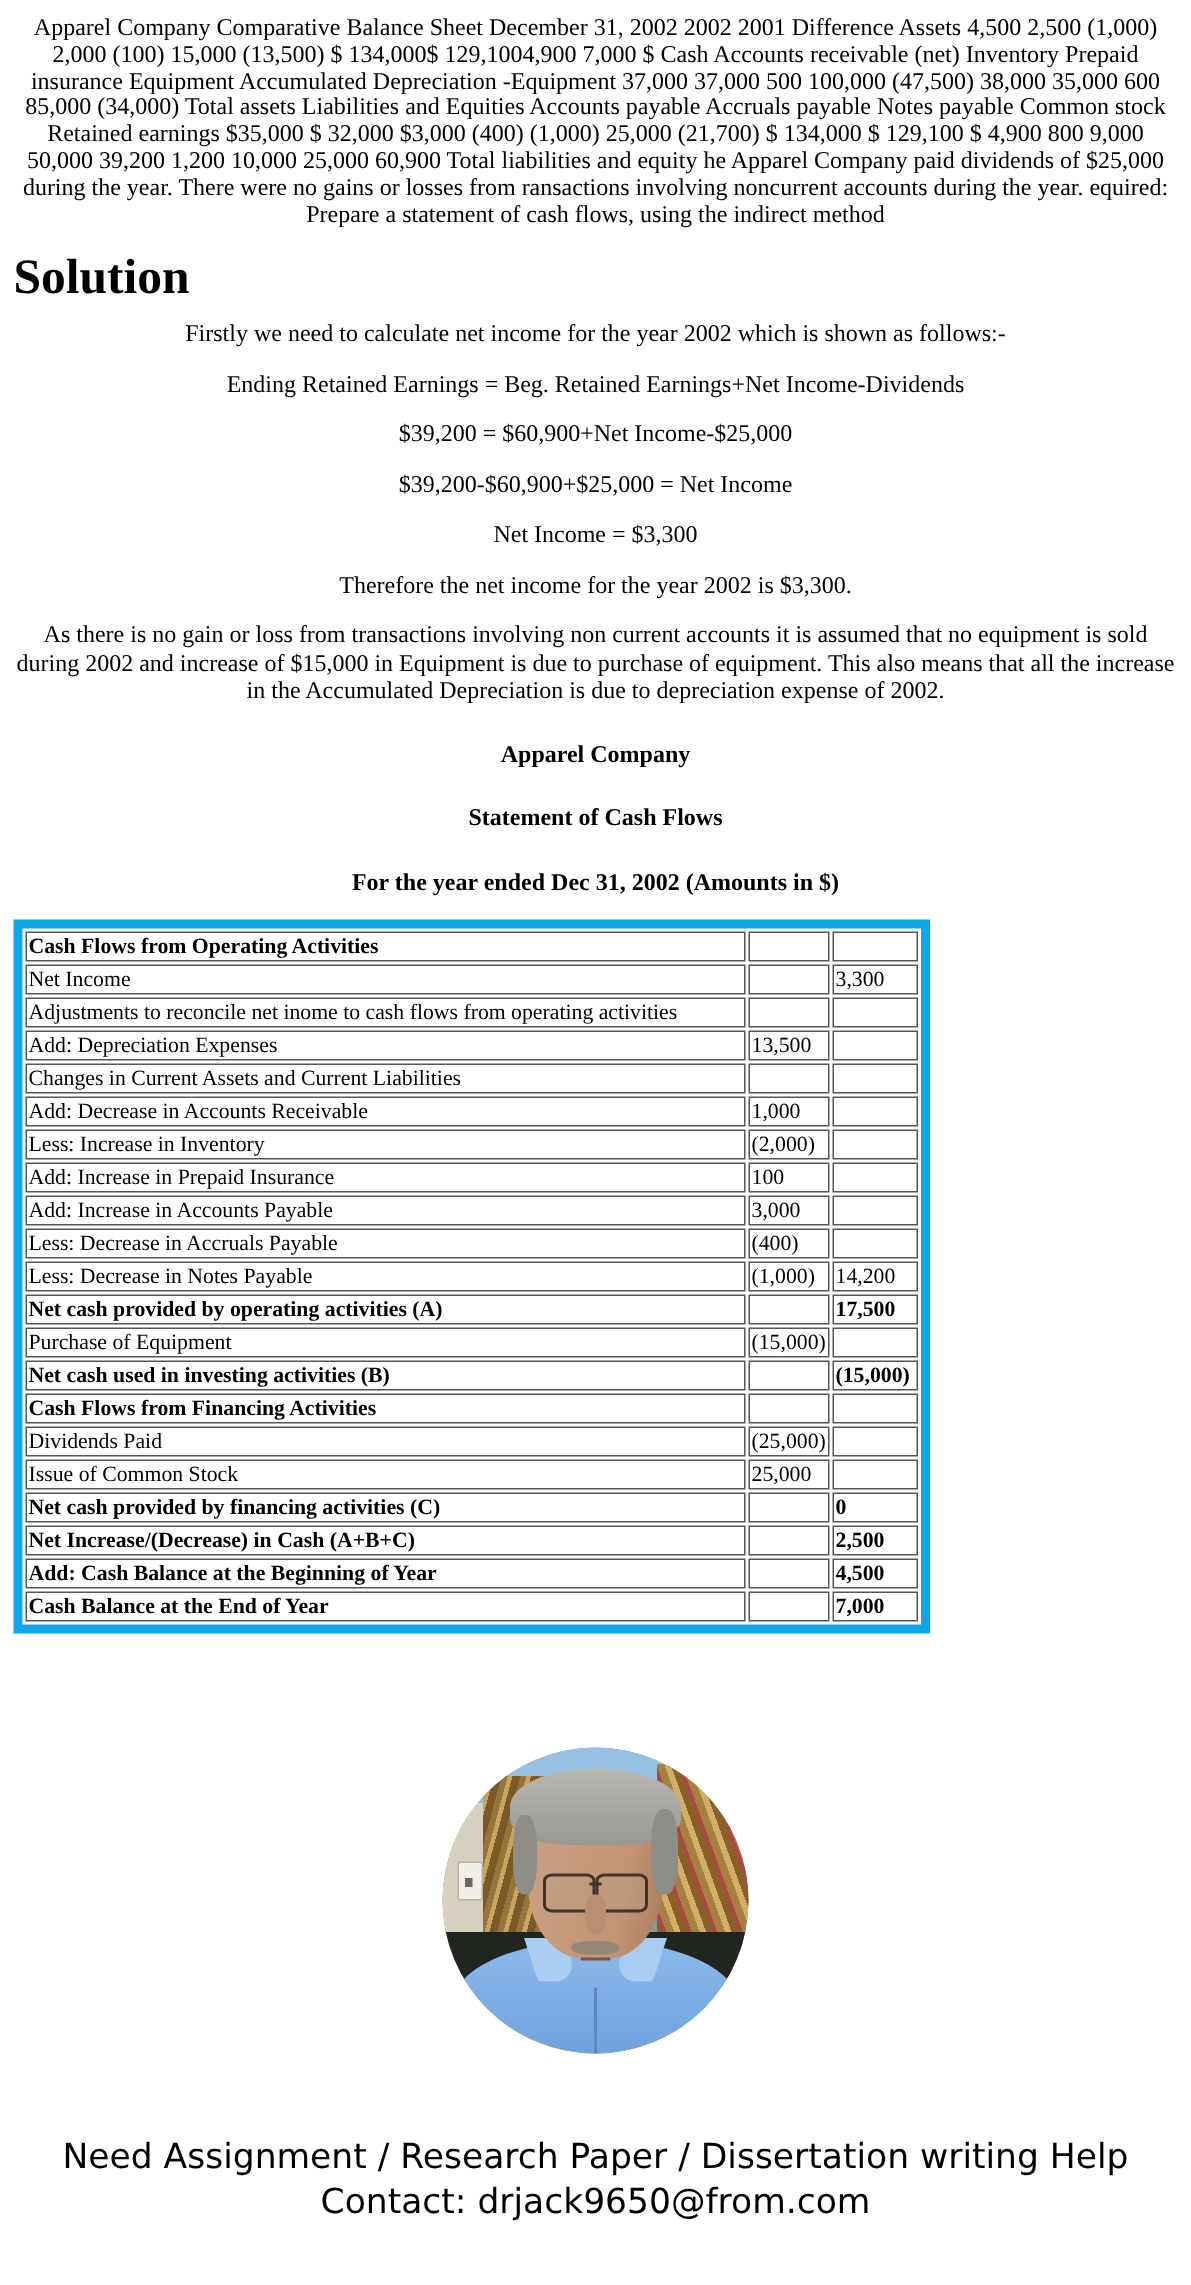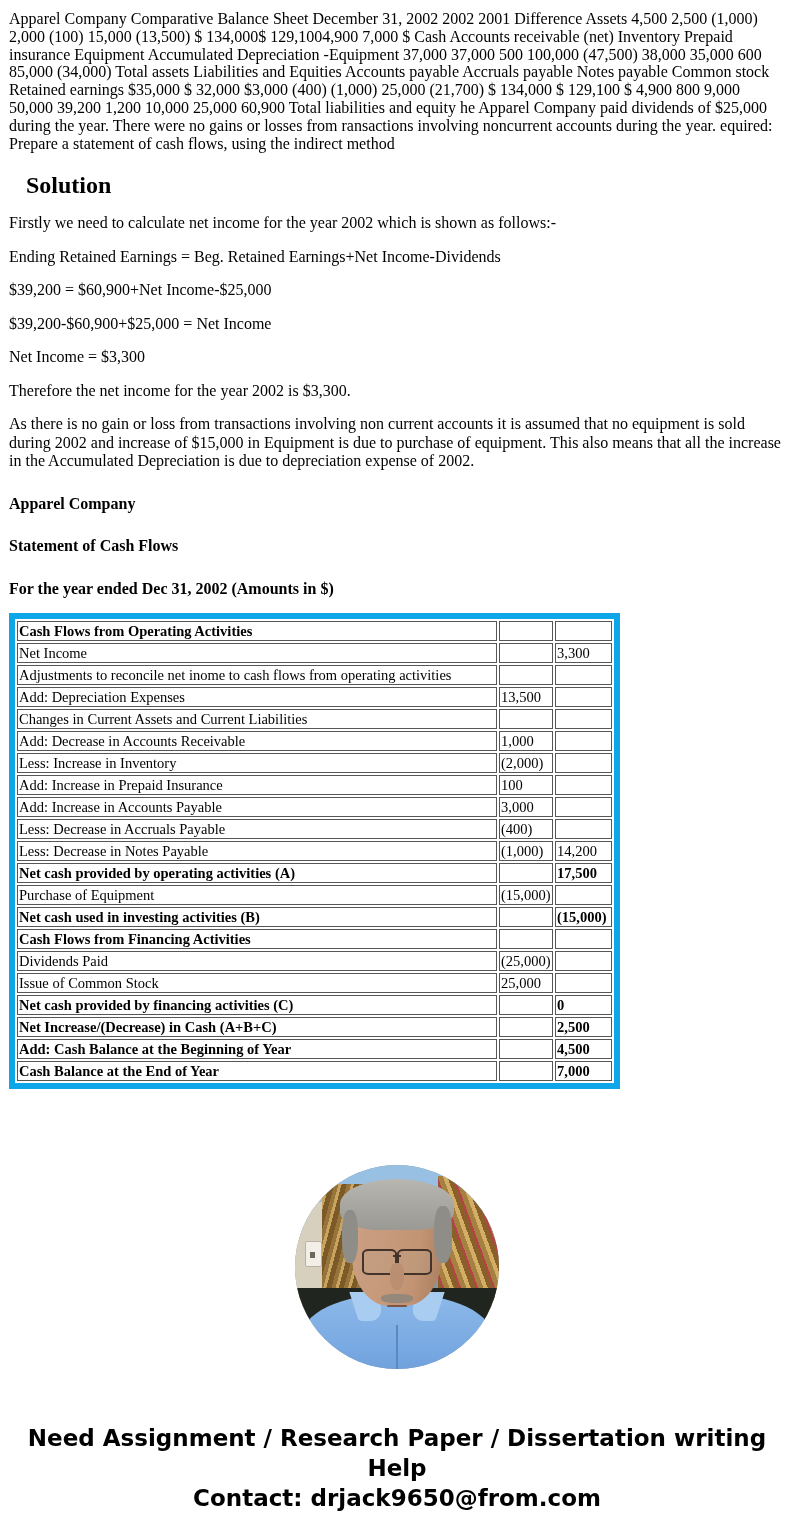--- a/index.html
+++ b/index.html
@@ -3,26 +3,26 @@
 <meta charset="utf-8">
 <style>
   html, body { margin: 0; padding: 0; }
   body {
     width: 794px; height: 1523px; overflow: hidden;
     background: #ffffff; color: #000000;
     font-family: "Liberation Serif", serif;
   }
   .doc { padding: 0 9px; }
 
-  .para { font-size: 16px; line-height: 18.5px; margin: 15px 0 0; }
+  .para { font-size: 16px; line-height: 18.5px; margin: 15px 0 0; text-align: center; }
   #problem-text { margin-top: 10px; line-height: 17.8px; }
 
   .solution-heading {
-    font-size: 24px; line-height: 28px; font-weight: bold;
-    margin: 19px 17px 0;
+    font-size: 33px; line-height: 28px; font-weight: bold;
+    margin: 19px 0 0;
   }
   .bold-line { font-weight: bold; margin-top: 24px; }
 
   table.cash-flow {
     margin-top: 15px;
     border-collapse: separate; border-spacing: 2px;
     border: 6px solid #0ea5e9;
     width: 601px; table-layout: fixed;
   }
   table.cash-flow td {
@@ -97,21 +97,21 @@
   }
   .ph-bridge { top: 44%; left: 48%; width: 4%; height: 2px; background: #43332a; }
   .ph-nose { top: 48%; left: 46.5%; width: 7%; height: 13%; background: #b98e71; border-radius: 40% 40% 50% 50%; }
   .ph-mustache { top: 63%; left: 42%; width: 16%; height: 4.5%; background: #95887a; border-radius: 40%; }
   .ph-mouth { top: 68.5%; left: 45%; width: 10%; height: 2px; background: #7c5448; border-radius: 2px; }
 
   
   .footer-heading {
     width: 766px; margin: 54px auto 0;
     font-family: "DejaVu Sans", sans-serif;
-    font-weight: bold; font-size: 23px; line-height: 30px;
+    font-weight: normal; font-size: 23px; line-height: 30px;
     text-align: center; color: #000000;
   }
 </style>
 </head>
 <body>
 
 <div class="doc">
 
   <p class="para" id="problem-text">Apparel Company Comparative Balance Sheet December 31, 2002 2002 2001 Difference Assets 4,500 2,500 (1,000) 2,000 (100) 15,000 (13,500) $ 134,000$ 129,1004,900 7,000 $ Cash Accounts receivable (net) Inventory Prepaid insurance Equipment Accumulated Depreciation -Equipment 37,000 37,000 500 100,000 (47,500) 38,000 35,000 600 85,000 (34,000) Total assets Liabilities and Equities Accounts payable Accruals payable Notes payable Common stock Retained earnings $35,000 $ 32,000 $3,000 (400) (1,000) 25,000 (21,700) $ 134,000 $ 129,100 $ 4,900 800 9,000 50,000 39,200 1,200 10,000 25,000 60,900 Total liabilities and equity he Apparel Company paid dividends of $25,000 during the year. There were no gains or losses from ransactions involving noncurrent accounts during the year. equired: Prepare a statement of cash flows, using the indirect method</p>
 

